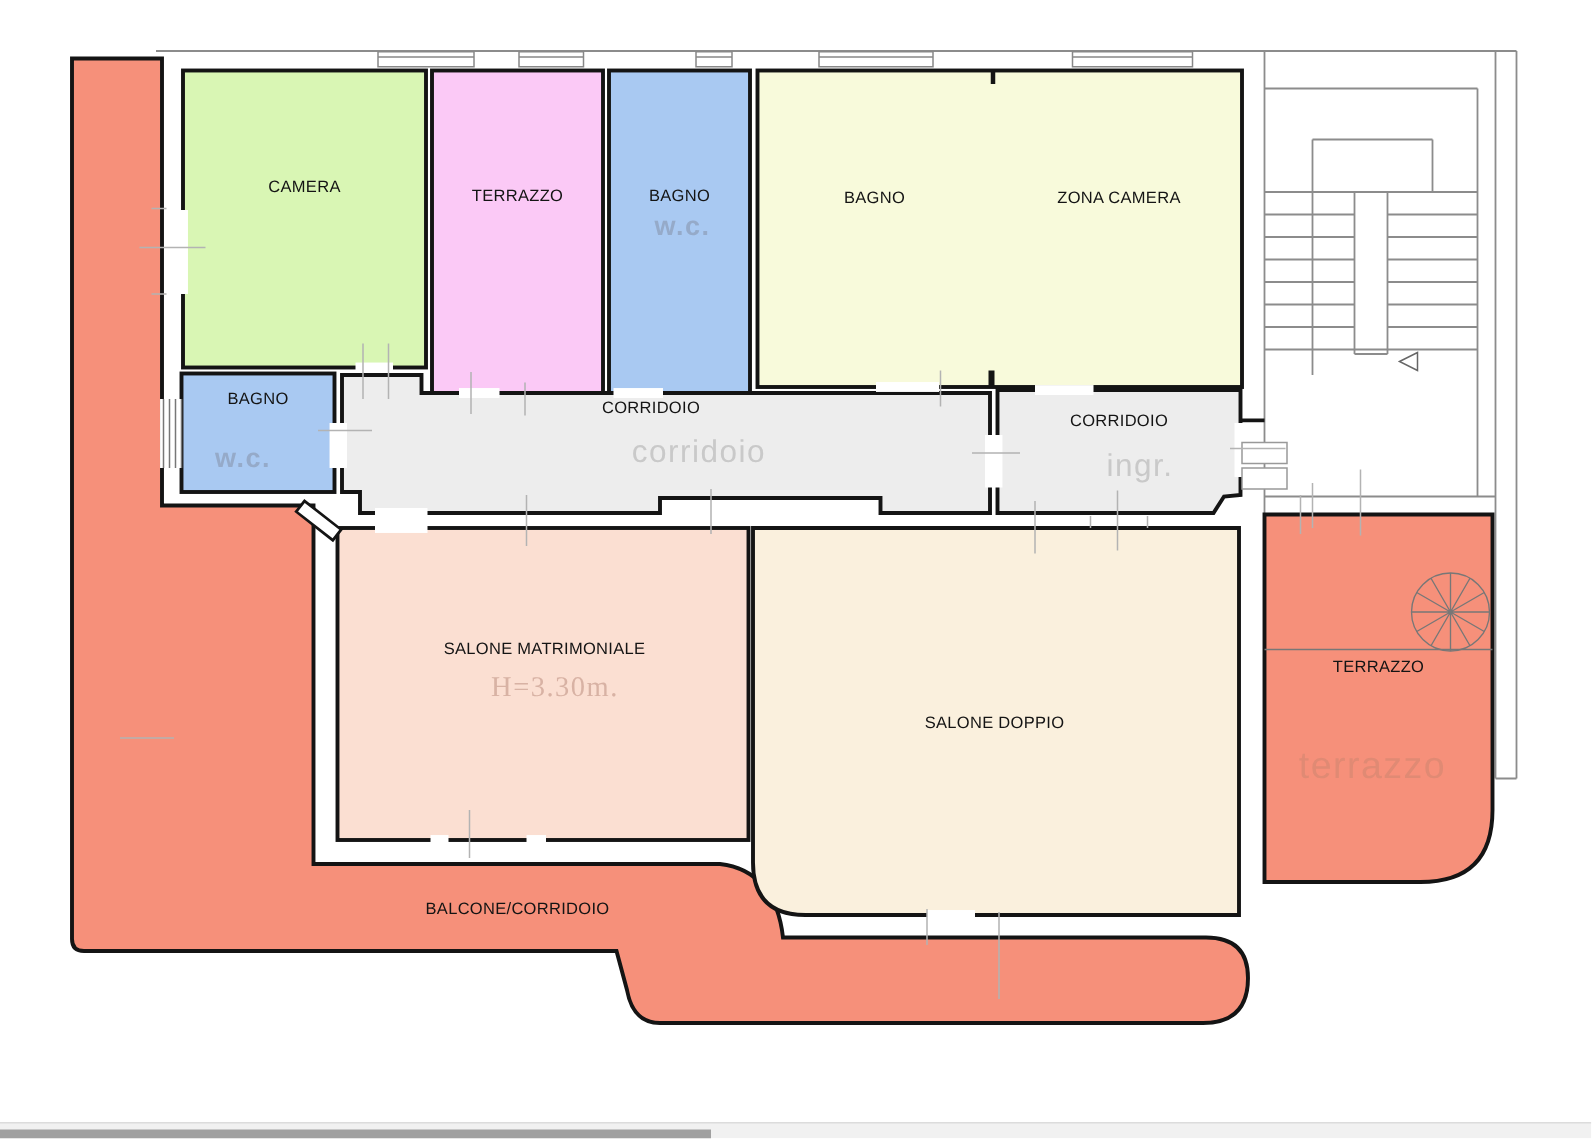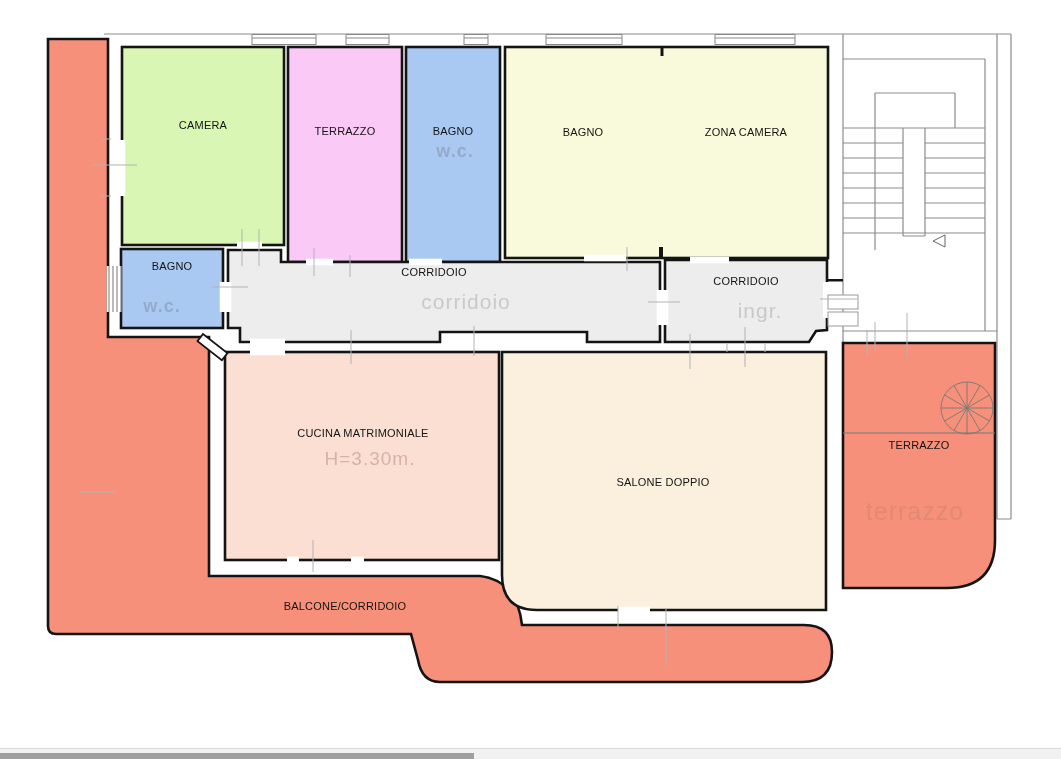--- a/index.html
+++ b/index.html
@@ -7,21 +7,21 @@
     position:relative;width:1061px;height:759px;background:#ffffff;
     font-family:"Liberation Sans",sans-serif;overflow:hidden;text-align:center;
   }
   .plan-svg{position:absolute;left:0;top:0;}
   .lbl{
     position:absolute;transform:translate(-50%,-50%);
     white-space:nowrap;color:#141414;font-size:11px;letter-spacing:.2px;
   }
   .lbl.wc{font-size:18px;font-weight:bold;color:#95aac9;letter-spacing:1px;}
   .lbl.ghost{font-size:21px;color:#c9c9c9;letter-spacing:1px;}
-  .lbl.ghost-h{font-size:19px;color:#d8b2a4;letter-spacing:1px;}
+  .lbl.ghost-h{font-size:19px;color:#d8b2a4;letter-spacing:1px;font-family:Liberation Serif, serif;}
   .lbl.ghost-terra{font-size:25px;color:#e08a74;letter-spacing:1px;}
   .scroll-track{
     position:absolute;left:0;top:748px;width:1061px;height:11px;
     background:#f1f1f1;border-top:1px solid #dcdcdc;box-sizing:border-box;
   }
   .scroll-thumb{
     position:absolute;left:0;top:4px;width:474px;height:7px;background:#a0a0a0;
   }
 </style>
 </head>
@@ -137,21 +137,21 @@
   <div class="lbl" style="left:453px;top:131px">BAGNO</div>
   <div class="lbl wc" style="left:455px;top:151px">w.c.</div>
   <div class="lbl" style="left:583px;top:132px">BAGNO</div>
   <div class="lbl" style="left:746px;top:132px">ZONA CAMERA</div>
   <div class="lbl" style="left:172px;top:266px">BAGNO</div>
   <div class="lbl wc" style="left:162px;top:306px">w.c.</div>
   <div class="lbl" style="left:434px;top:272px">CORRIDOIO</div>
   <div class="lbl ghost" style="left:466px;top:302px">corridoio</div>
   <div class="lbl" style="left:746px;top:281px">CORRIDOIO</div>
   <div class="lbl ghost" style="left:760px;top:311px">ingr.</div>
-  <div class="lbl" style="left:363px;top:433px">CUCINA MATRIMONIALE</div>
+  <div class="lbl" style="left:363px;top:433px">SALONE MATRIMONIALE</div>
   <div class="lbl ghost-h" style="left:370px;top:459px">H=3.30m.</div>
   <div class="lbl" style="left:663px;top:482px">SALONE DOPPIO</div>
   <div class="lbl" style="left:345px;top:606px">BALCONE/CORRIDOIO</div>
   <div class="lbl" style="left:919px;top:445px">TERRAZZO</div>
   <div class="lbl ghost-terra" style="left:915px;top:511px">terrazzo</div>
 
   <div class="scroll-track">
     <div class="scroll-thumb"></div>
   </div>
 

